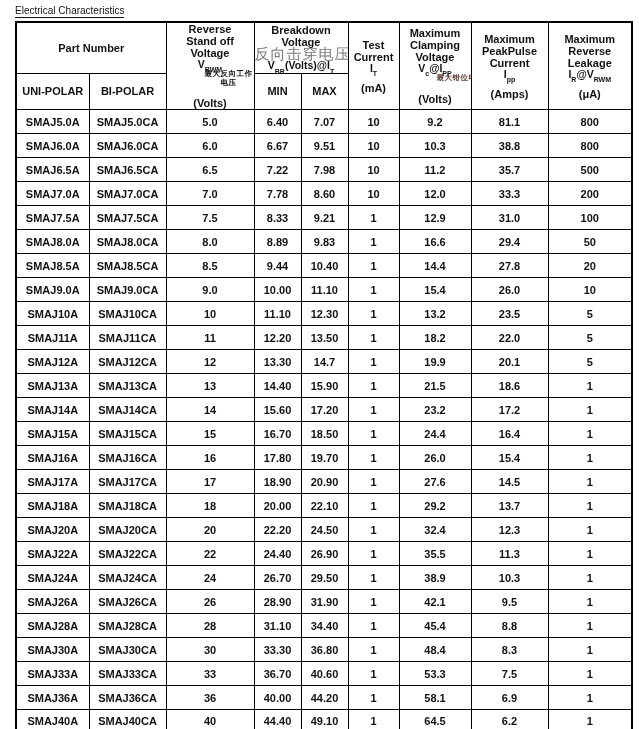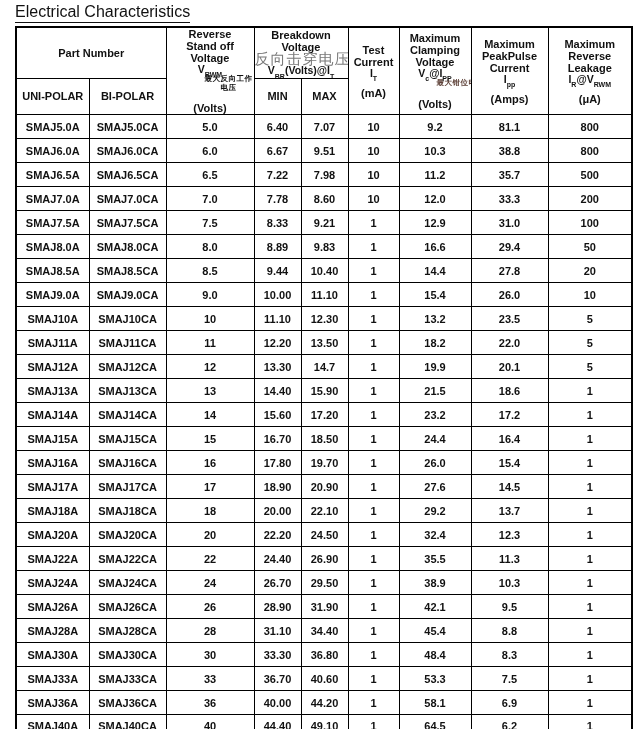--- a/index.html
+++ b/index.html
@@ -6,21 +6,21 @@
   html,body { background:#ffffff; }
   body {
     width:639px; height:729px;
     font-family:"Liberation Sans", sans-serif;
     color:#111;
     overflow:hidden;
   }
   .page-title {
     display:inline-block;
     margin:3px 0 3px 15px;
-    font-size:16px;
+    font-size:10px;
     font-weight:400;
     border-bottom:1.5px solid #111;
     padding-bottom:1px;
     text-align:right;
   }
   table.spec {
     border-collapse:collapse;
     table-layout:fixed;
     margin-left:15px;
     width:616px;

